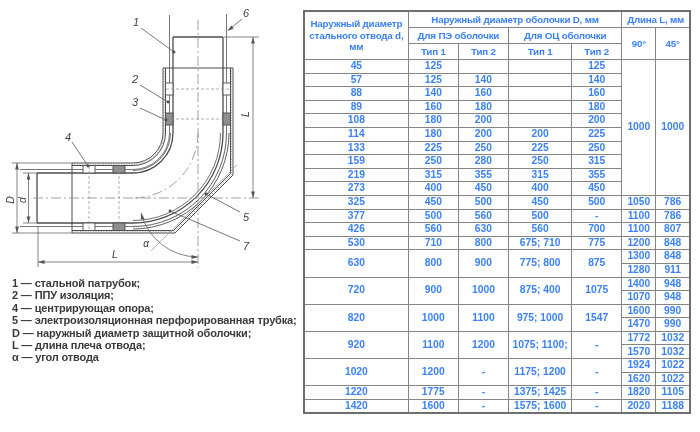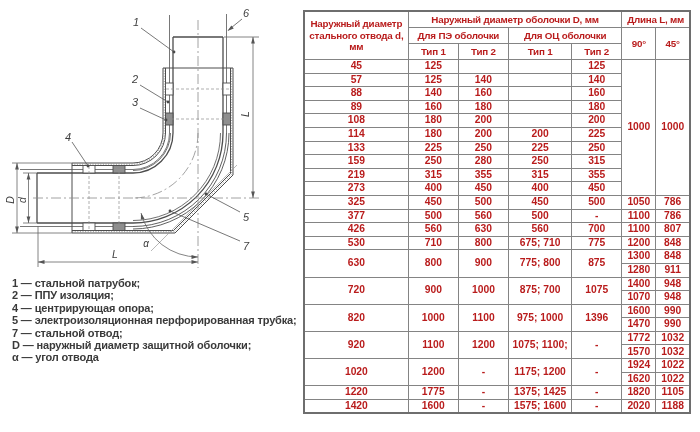--- a/index.html
+++ b/index.html
@@ -8,21 +8,21 @@
   
   #drawing{position:absolute;left:0;top:0;width:302px;height:276px;}
   
   #legend{position:absolute;left:12px;top:277px;color:#3a3a3a;
           font-weight:bold;font-size:11px;line-height:12.4px;
           letter-spacing:-0.15px;white-space:nowrap;}
   .legend-line{height:12.4px;}
   
   #tablewrap{position:absolute;left:303px;top:10px;}
   table{border-collapse:collapse;table-layout:fixed;width:388px;
-        color:#b91c1c;border:2px solid #6e6e6e;}
+        color:#3b82f6;border:2px solid #6e6e6e;}
   th,td{border:1px solid #848484;text-align:center;vertical-align:middle;
         padding:0 1px;overflow:hidden;}
   thead th{font-size:9.8px;font-weight:bold;letter-spacing:-0.2px;line-height:1.18;height:15px;}
   tbody td{font-size:10.3px;font-weight:bold;height:12.6px;line-height:1.02;}
   svg text{font-family:"Liberation Sans",sans-serif;font-style:italic;fill:#3f3f3f;}
 </style>
 </head>
 <body>
 
 <div id="stage">
@@ -142,22 +142,22 @@
       <text transform="translate(25.5 200) rotate(-90)">d</text>
       <text x="146" y="247" font-size="10">α</text>
     </g>
   </svg>
 
   <div id="legend">
       <div class="legend-line">1 — стальной патрубок;</div>
       <div class="legend-line">2 — ППУ изоляция;</div>
       <div class="legend-line">4 — центрирующая опора;</div>
       <div class="legend-line">5 — электроизоляционная перфорированная трубка;</div>
-      <div class="legend-line">7 — стальной отвод;</div>
       <div class="legend-line">D — наружный диаметр защитной оболочки;</div>
+      <div class="legend-line">L — длина плеча отвода;</div>
       <div class="legend-line">α — угол отвода</div>
     </div>
 
   <div id="tablewrap">
     <table>
       <colgroup>
           <col style="width: 104px;">
           <col style="width: 50px;">
           <col style="width: 50px;">
           <col style="width: 63px;">
@@ -303,35 +303,35 @@
             <td>848</td>
           </tr>
           <tr>
             <td>1280</td>
             <td>911</td>
           </tr>
           <tr>
             <td rowspan="2">720</td>
             <td rowspan="2">900</td>
             <td rowspan="2">1000</td>
-            <td rowspan="2">875; 700</td>
+            <td rowspan="2">875; 400</td>
             <td rowspan="2">1075</td>
             <td>1400</td>
             <td>948</td>
           </tr>
           <tr>
             <td>1070</td>
             <td>948</td>
           </tr>
           <tr>
             <td rowspan="2">820</td>
             <td rowspan="2">1000</td>
             <td rowspan="2">1100</td>
             <td rowspan="2">975; 1000</td>
-            <td rowspan="2">1396</td>
+            <td rowspan="2">1547</td>
             <td>1600</td>
             <td>990</td>
           </tr>
           <tr>
             <td>1470</td>
             <td>990</td>
           </tr>
           <tr>
             <td rowspan="2">920</td>
             <td rowspan="2">1100</td>

